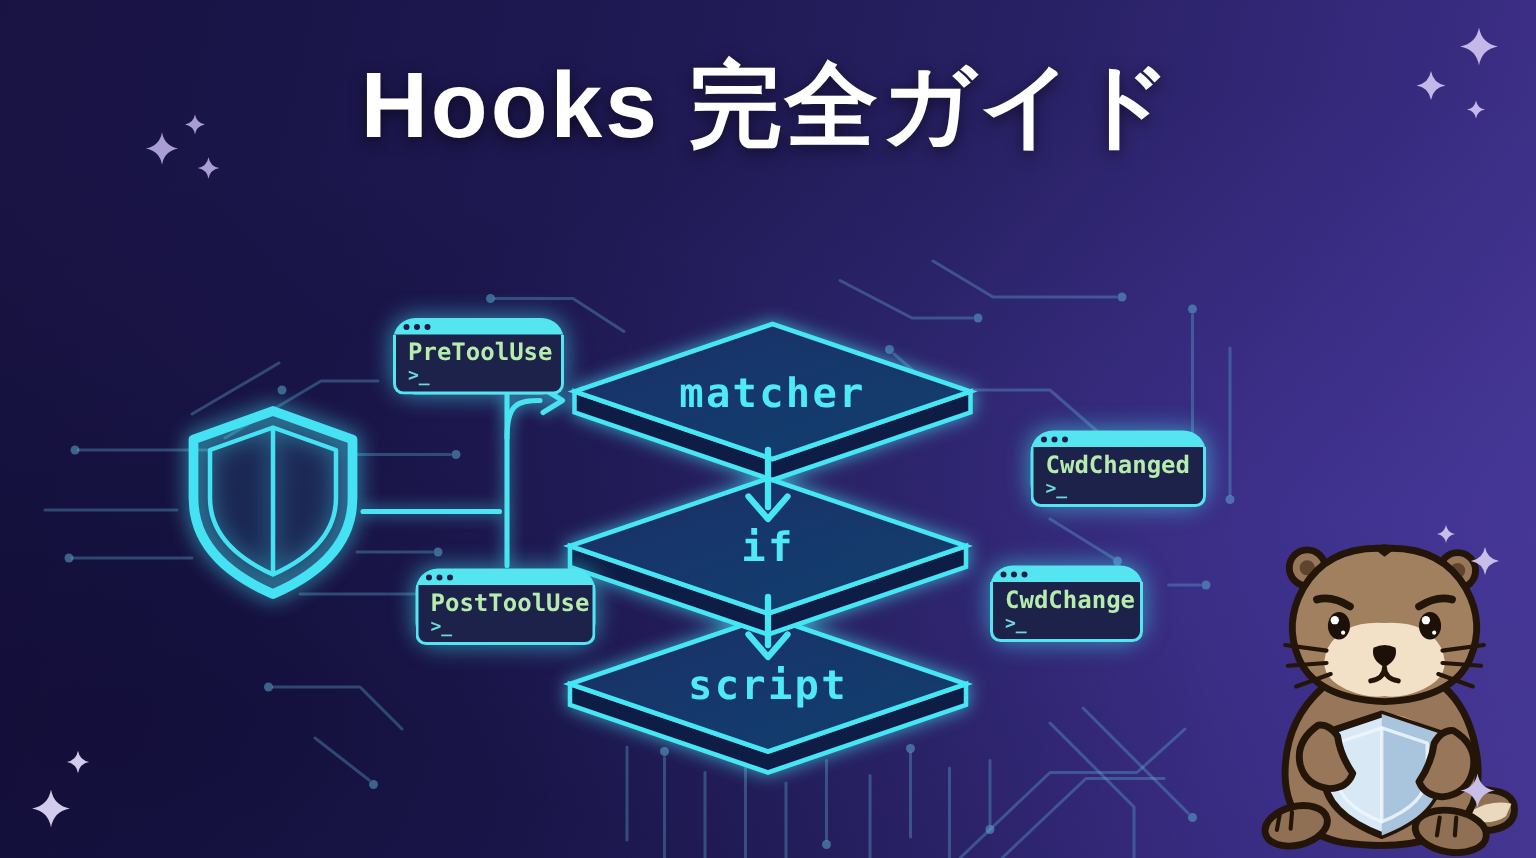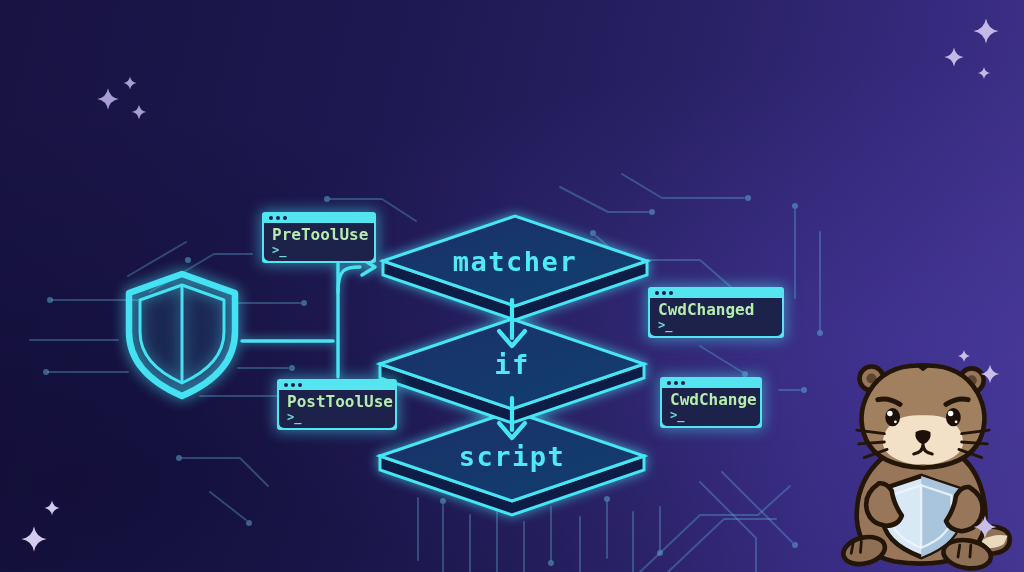--- a/index.html
+++ b/index.html
@@ -23,40 +23,40 @@
   .title-main{
     margin:0;font-size:62px;line-height:1.08;font-weight:900;color:#ffffff;
     letter-spacing:2px;text-shadow:0 3px 10px rgba(0,0,0,.55);
   }
   .title-sub{
     margin:8px 0 0 0;font-size:35px;line-height:1.1;font-weight:900;color:#ffffff;
     letter-spacing:1px;text-shadow:0 3px 8px rgba(0,0,0,.5);
   }
 
   .term{
-    position:absolute;z-index:3;border-radius:3px;background:#54e5f0;
+    position:absolute;z-index:3;border-radius:15px;background:#54e5f0;
     box-shadow:0 0 14px 2px rgba(68,224,242,.5);
   }
   .term-bar{height:11px;display:flex;align-items:center;gap:3px;padding-left:7px;}
   .term-dot{width:4px;height:4px;border-radius:50%;background:#182048;}
   .term-body{
     background:#1c2249;border:2px solid #54e5f0;border-top:none;
     border-radius:0 0 7px 7px;padding:3px 8px 4px 8px;
   }
   .term-label{
     font-family:"DejaVu Sans Mono","Liberation Mono",monospace;font-weight:bold;
     font-size:16px;line-height:1.15;color:#b6ecae;white-space:nowrap;
   }
   .term-prompt{
     font-family:"DejaVu Sans Mono","Liberation Mono",monospace;font-weight:bold;
     font-size:12px;line-height:1.05;color:#6fd9d8;
   }
   #term-pre {left:262px;top:212px;width:114px;}
   #term-post{left:277px;top:379px;width:120px;}
-  #term-cwdchanged{left:648px;top:287px;width:136px;}
+  #term-cwdchanged{left:687px;top:287px;width:117px;}
   #term-cwdchange {left:660px;top:377px;width:102px;}
 
   .mono-face{font-family:"DejaVu Sans Mono","Liberation Mono",monospace;font-weight:bold;}
 </style>
 </head>
 <body>
 
 <div class="bg-tint"></div>
 
 <svg class="layer-svg" width="1024" height="572" viewBox="0 0 1024 572">
@@ -162,20 +162,21 @@
   </g>
 </svg>
 
 <svg class="shield-svg" width="124" height="132" viewBox="0 0 124 132" style="filter:drop-shadow(0 0 7px rgba(70,228,245,.8));">
   <path d="M62,5 L115,24 V63 Q115,104 62,127 Q9,104 9,63 V24 Z" fill="rgba(60,220,240,0.06)" stroke="#44e2f2" stroke-width="6.5" stroke-linejoin="round"></path>
   <path d="M62,16 L104,31 V63 Q104,95 62,114 Q20,95 20,63 V31 Z" fill="none" stroke="#44e2f2" stroke-width="3" stroke-linejoin="round"></path>
   <path d="M62,16 V114" stroke="#44e2f2" stroke-width="3"></path>
 </svg>
 
 <div class="title-wrap">
+  <h1 class="title-main">Hooks 完全ガイド</h1>
 </div>
 
 <div class="term" id="term-pre">
   <div class="term-bar">
     <span class="term-dot"></span>
     <span class="term-dot"></span>
     <span class="term-dot"></span>
   </div>
   <div class="term-body">
     <div class="term-label">PreToolUse</div>

